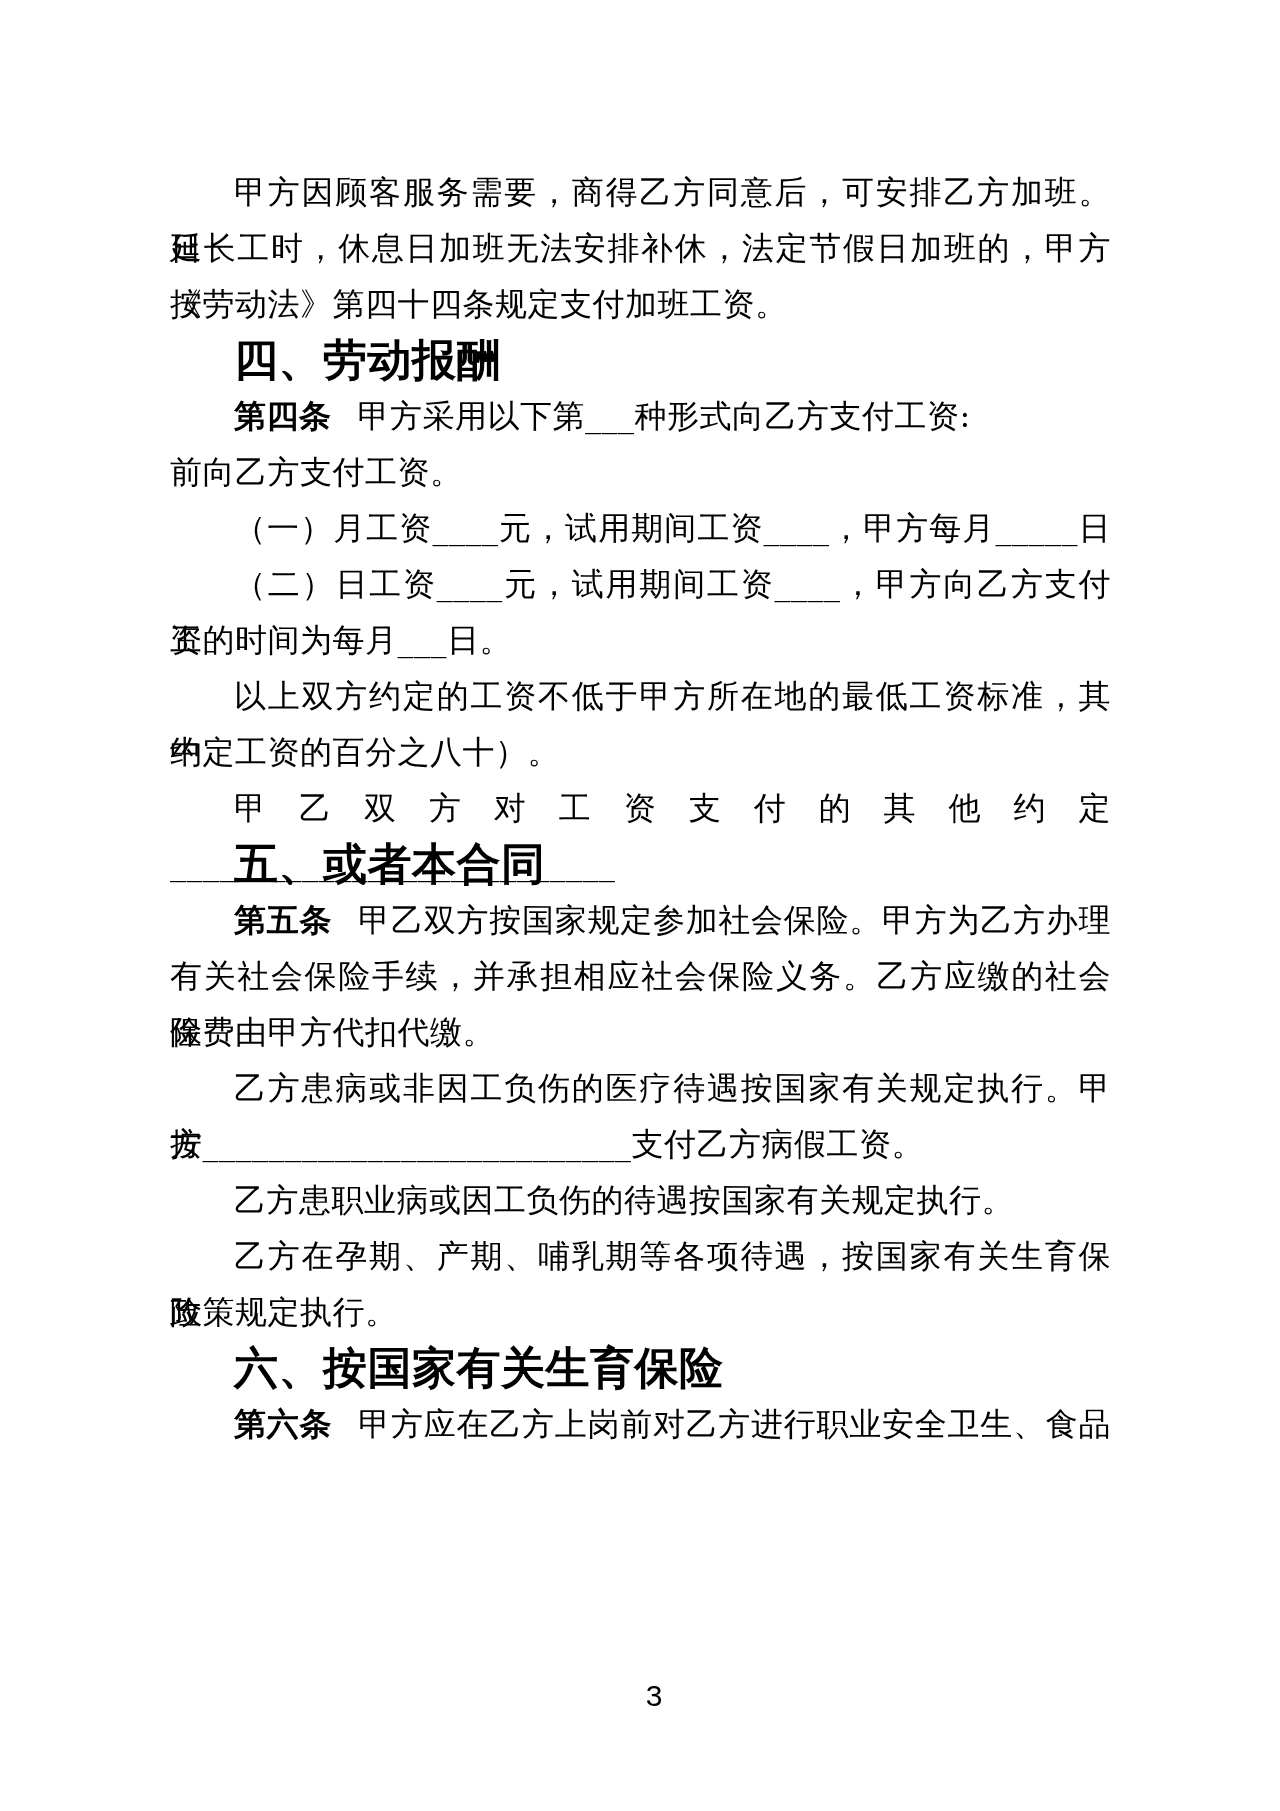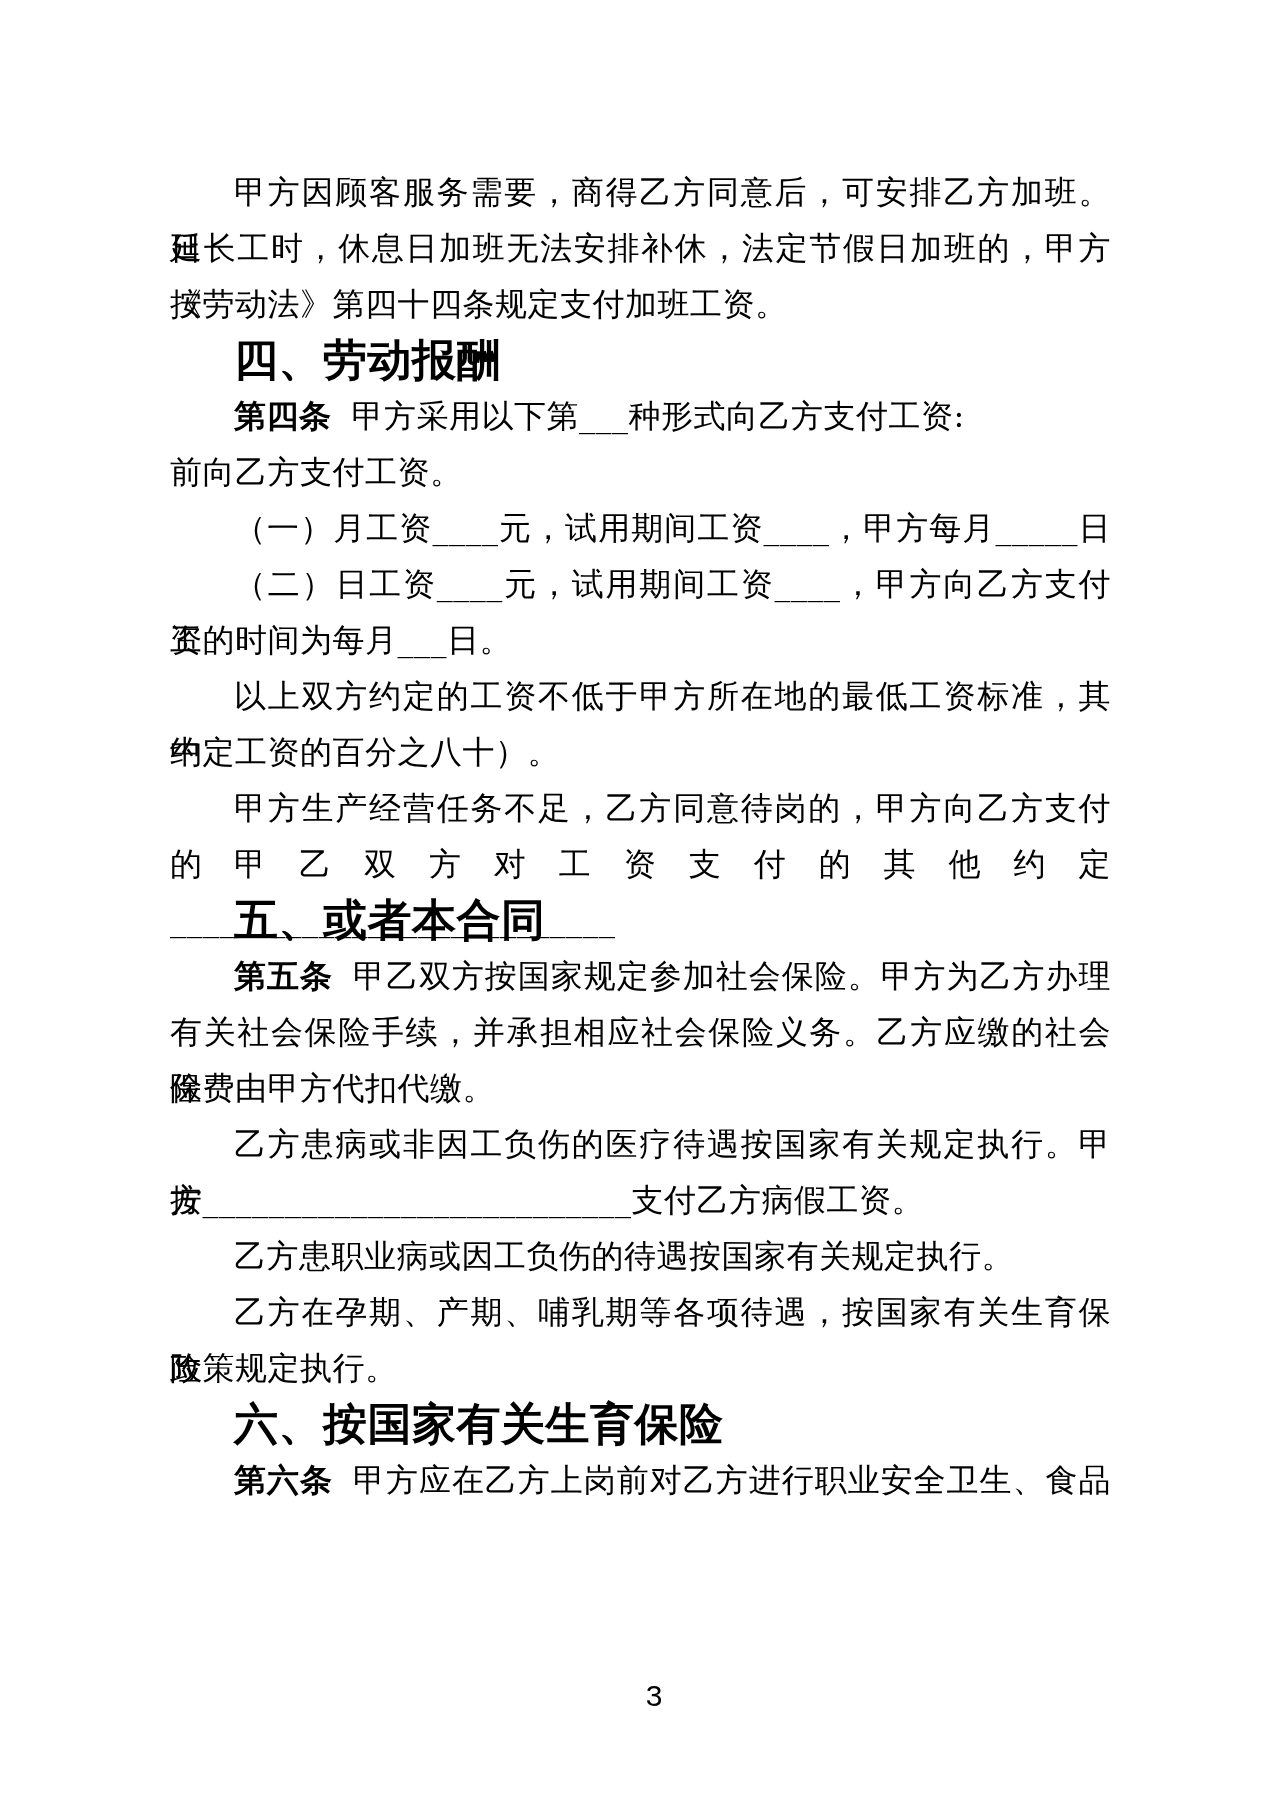--- a/index.html
+++ b/index.html
@@ -36,21 +36,21 @@
   .line.indent {
     text-indent: 64px;
   }
   .line.heading {
     font-family: "Liberation Sans", "DejaVu Sans", sans-serif;
     font-weight: bold;
     font-size: 44px;
   }
   .article-label {
     font-weight: bold;
-    margin-right: 20px;
+    margin-right: 26px;
     font-family: Liberation Mono, monospace;
   }
   .page-number {
     position: absolute;
     top: 1676px;
     left: 0;
     width: 100%;
     height: 40px;
     text-align: center;
     font-size: 30px;
@@ -71,21 +71,20 @@
     <div class="line heading indent"><span>四、劳动报酬</span></div>
 
     <div class="line indent"><span class="article-label">第四条</span><span>甲方采用以下第___种形式向乙方支付工资:</span></div>
 
     <div class="line"><span>前向乙方支付工资。</span></div>
     <div class="line indent full"><span>（一）月工资____元，试用期间工资____，甲方每月_____日</span></div>
     <div class="line indent full"><span>（二）日工资____元，试用期间工资____，甲方向乙方支付工</span></div>
     <div class="line"><span>资的时间为每月___日。</span></div>
     <div class="line indent full"><span>以上双方约定的工资不低于甲方所在地的最低工资标准，其中</span></div>
     <div class="line"><span>约定工资的百分之八十）。</span></div>
-    <div class="line indent full"><span>甲方生产经营任务不足，乙方同意待岗的，甲方向乙方支付的</span></div>
     <div class="line indent"><span>甲乙双方对工资支付的其他约定___________________________</span></div>
 
     <div class="line heading indent"><span>五、或者本合同</span></div>
 
     <div class="line indent full"><span class="article-label">第五条</span><span>甲乙双方按国家规定参加社会保险。甲方为乙方办理</span></div>
 
     <div class="line full"><span>有关社会保险手续，并承担相应社会保险义务。乙方应缴的社会保</span></div>
     <div class="line"><span>险费由甲方代扣代缴。</span></div>
     <div class="line indent full"><span>乙方患病或非因工负伤的医疗待遇按国家有关规定执行。甲方</span></div>
     <div class="line"><span>按__________________________支付乙方病假工资。</span></div>

